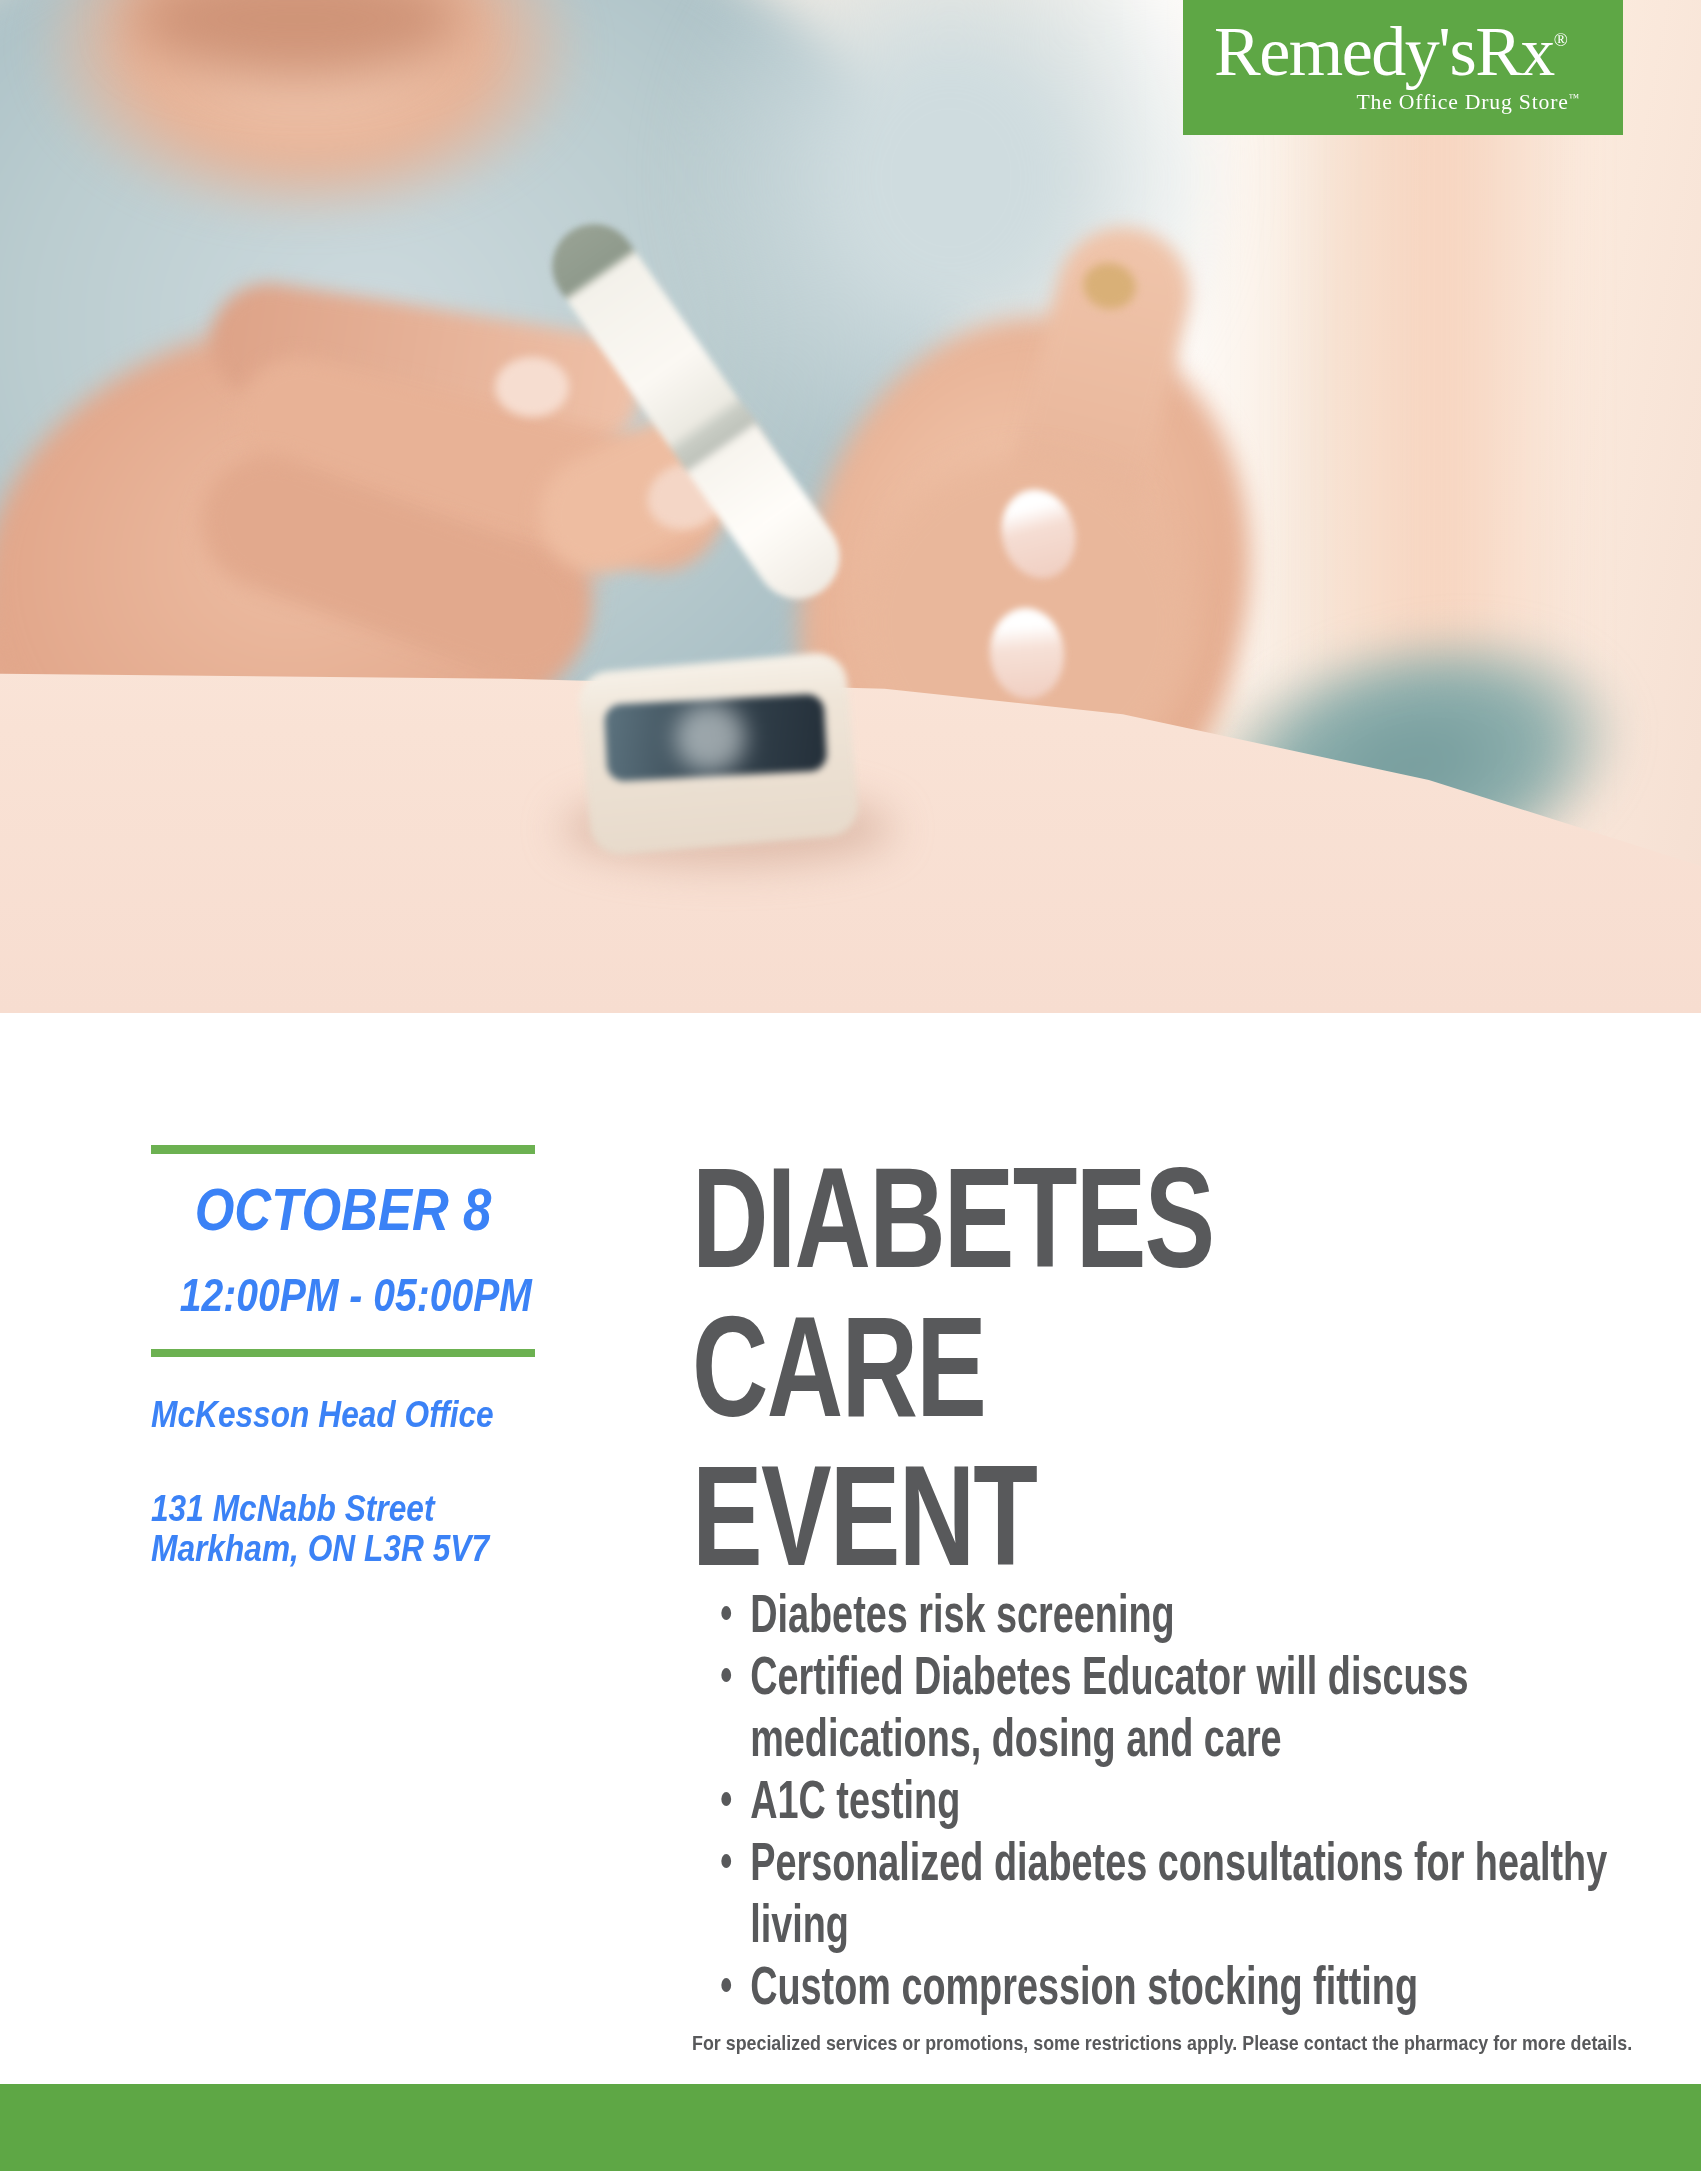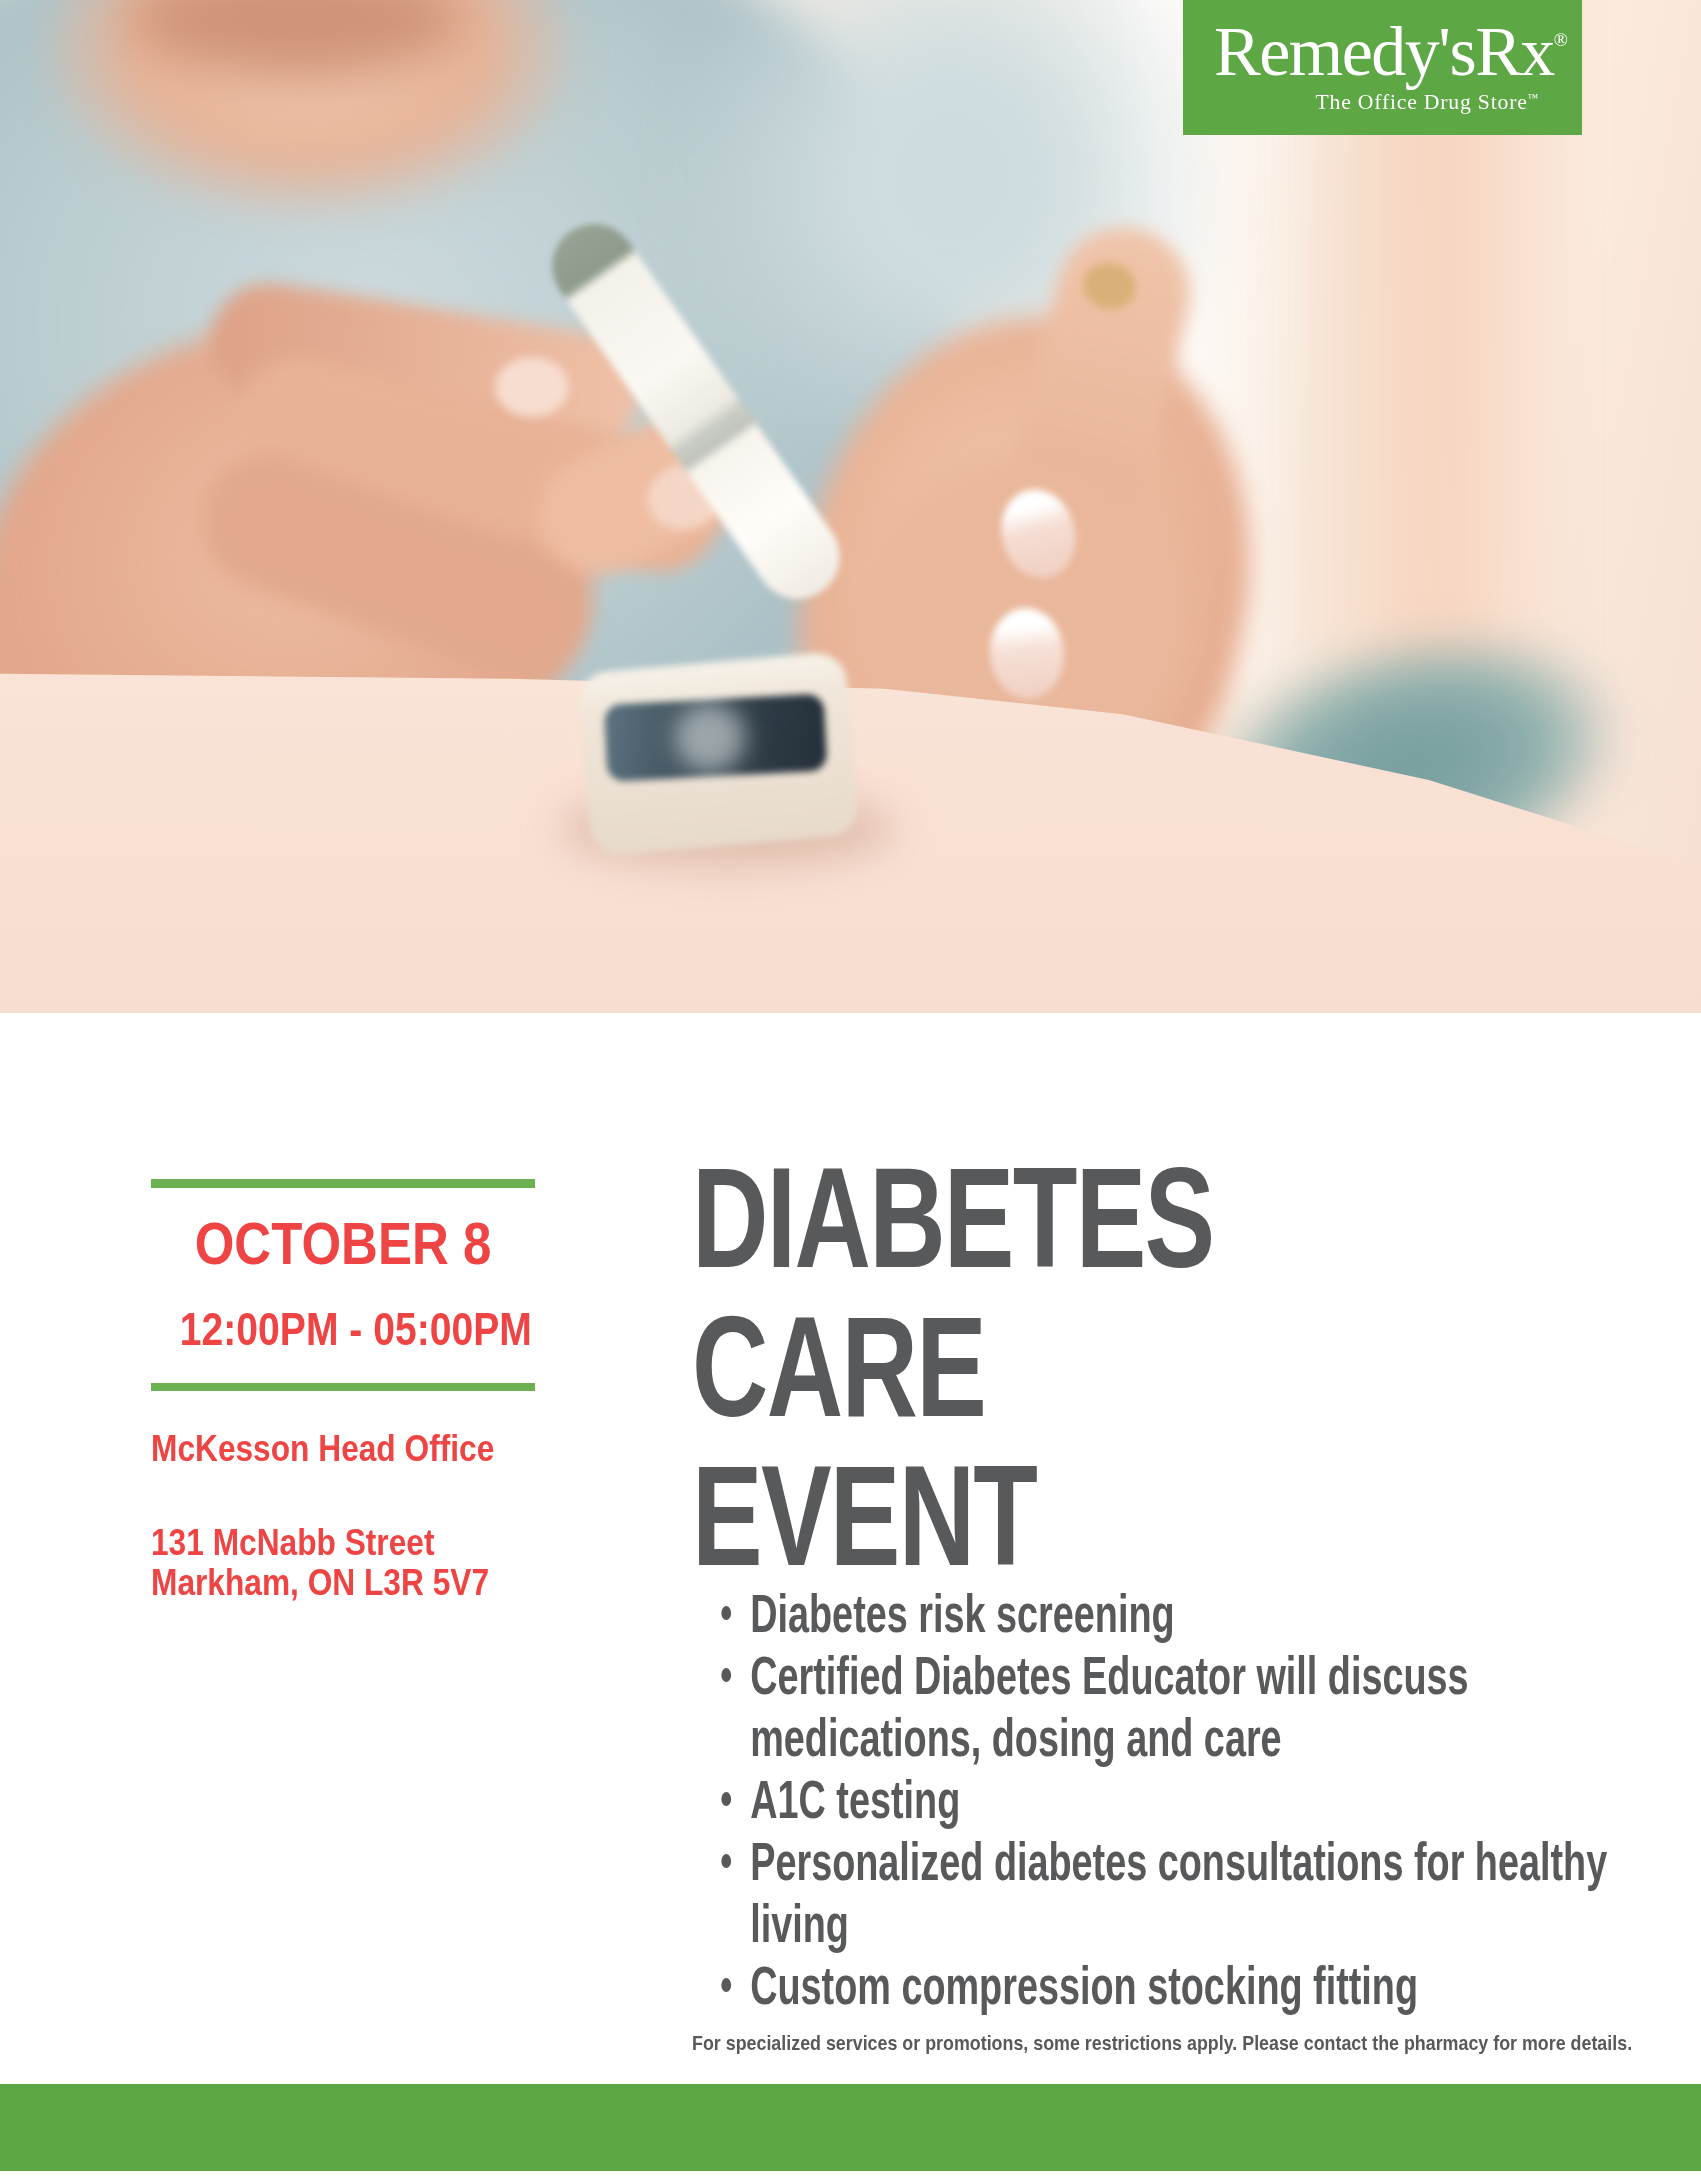--- a/index.html
+++ b/index.html
@@ -74,30 +74,30 @@
         background:rgba(203,158,138,.55);filter:blur(20px);}
   .glucose-meter{left:584px;top:662px;width:269px;height:184px;transform:rotate(-5deg);filter:blur(3.9px);}
   .meter-body{left:0;top:0;width:269px;height:184px;border-radius:31px;
         background:linear-gradient(180deg,#f6f1e8 0%,#efe5d8 26%,#e7dacb 100%);}
   .meter-screen{left:23px;top:37px;width:220px;height:77px;border-radius:17px;transform:rotate(2deg);
         background:linear-gradient(100deg,#5d7480 0%,#33424d 55%,#242f39 100%);}
   .meter-glare{left:93px;top:40px;width:70px;height:70px;border-radius:50%;
         background:rgba(235,240,240,.55);filter:blur(10.8px);}
 
   
-  .logo-box{position:absolute;left:1183px;top:0;width:399px;height:135px;background:#5ea745;}
+  .logo-box{position:absolute;left:1183px;top:0;width:440px;height:135px;background:#5ea745;}
   .logo-main{position:absolute;left:31px;top:12.4px;color:#ffffff;
         font-family:"Liberation Serif", serif;font-size:70px;letter-spacing:-1.5px;white-space:nowrap;}
   .logo-reg{font-size:18.6px;vertical-align:29px;letter-spacing:0;}
   .logo-tag{position:absolute;right:43px;top:90px;color:#ffffff;
         font-family:"Liberation Serif", serif;font-size:21.7px;letter-spacing:0.8px;white-space:nowrap;}
   .logo-tm{font-size:10.8px;vertical-align:7.7px;}
 
   
-  .left-col{position:absolute;left:151px;top:1179px;width:384px;color:#ef4444;}
+  .left-col{position:absolute;left:151px;top:1145px;width:384px;color:#3b82f6;font-style:italic;}
   .rule{height:8.5px;background:#6cb151;}
   .event-date{margin-top:26px;font-size:60px;font-weight:bold;text-align:center;white-space:nowrap;
         transform:scaleX(.85);transform-origin:50% 0;line-height:60px;}
   .event-time{margin-top:32px;font-size:46px;font-weight:bold;text-align:center;white-space:nowrap;
         transform:scaleX(.85);transform-origin:50% 0;line-height:46px;}
   .rule-bottom{margin-top:31px;}
   .venue-name{margin-top:39px;font-size:36px;font-weight:bold;white-space:nowrap;line-height:37px;
         transform:scaleX(.88);transform-origin:0 0;}
   .venue-address{margin-top:56px;font-size:36px;font-weight:bold;line-height:40px;white-space:nowrap;
         transform:scaleX(.88);transform-origin:0 0;}

